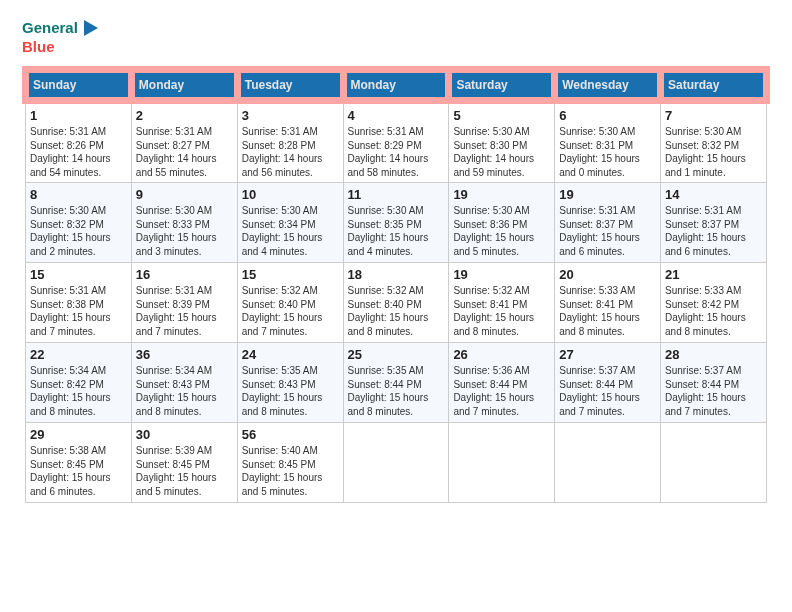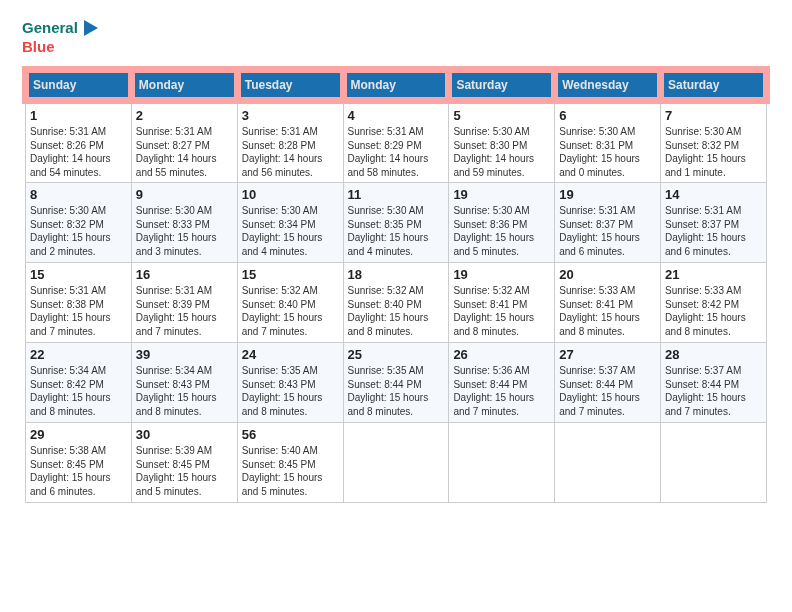--- a/index.html
+++ b/index.html
@@ -216,21 +216,21 @@
             <span class="day-num">21</span>
             <div class="cell-text">Sunrise: 5:33 AM<br>Sunset: 8:42 PM<br>Daylight: 15 hours<br>and 8 minutes.</div>
           </td>
         </tr>
         <tr>
           <td>
             <span class="day-num">22</span>
             <div class="cell-text">Sunrise: 5:34 AM<br>Sunset: 8:42 PM<br>Daylight: 15 hours<br>and 8 minutes.</div>
           </td>
           <td>
-            <span class="day-num">39</span>
+            <span class="day-num">36</span>
             <div class="cell-text">Sunrise: 5:34 AM<br>Sunset: 8:43 PM<br>Daylight: 15 hours<br>and 8 minutes.</div>
           </td>
           <td>
             <span class="day-num">24</span>
             <div class="cell-text">Sunrise: 5:35 AM<br>Sunset: 8:43 PM<br>Daylight: 15 hours<br>and 8 minutes.</div>
           </td>
           <td>
             <span class="day-num">25</span>
             <div class="cell-text">Sunrise: 5:35 AM<br>Sunset: 8:44 PM<br>Daylight: 15 hours<br>and 8 minutes.</div>
           </td>

